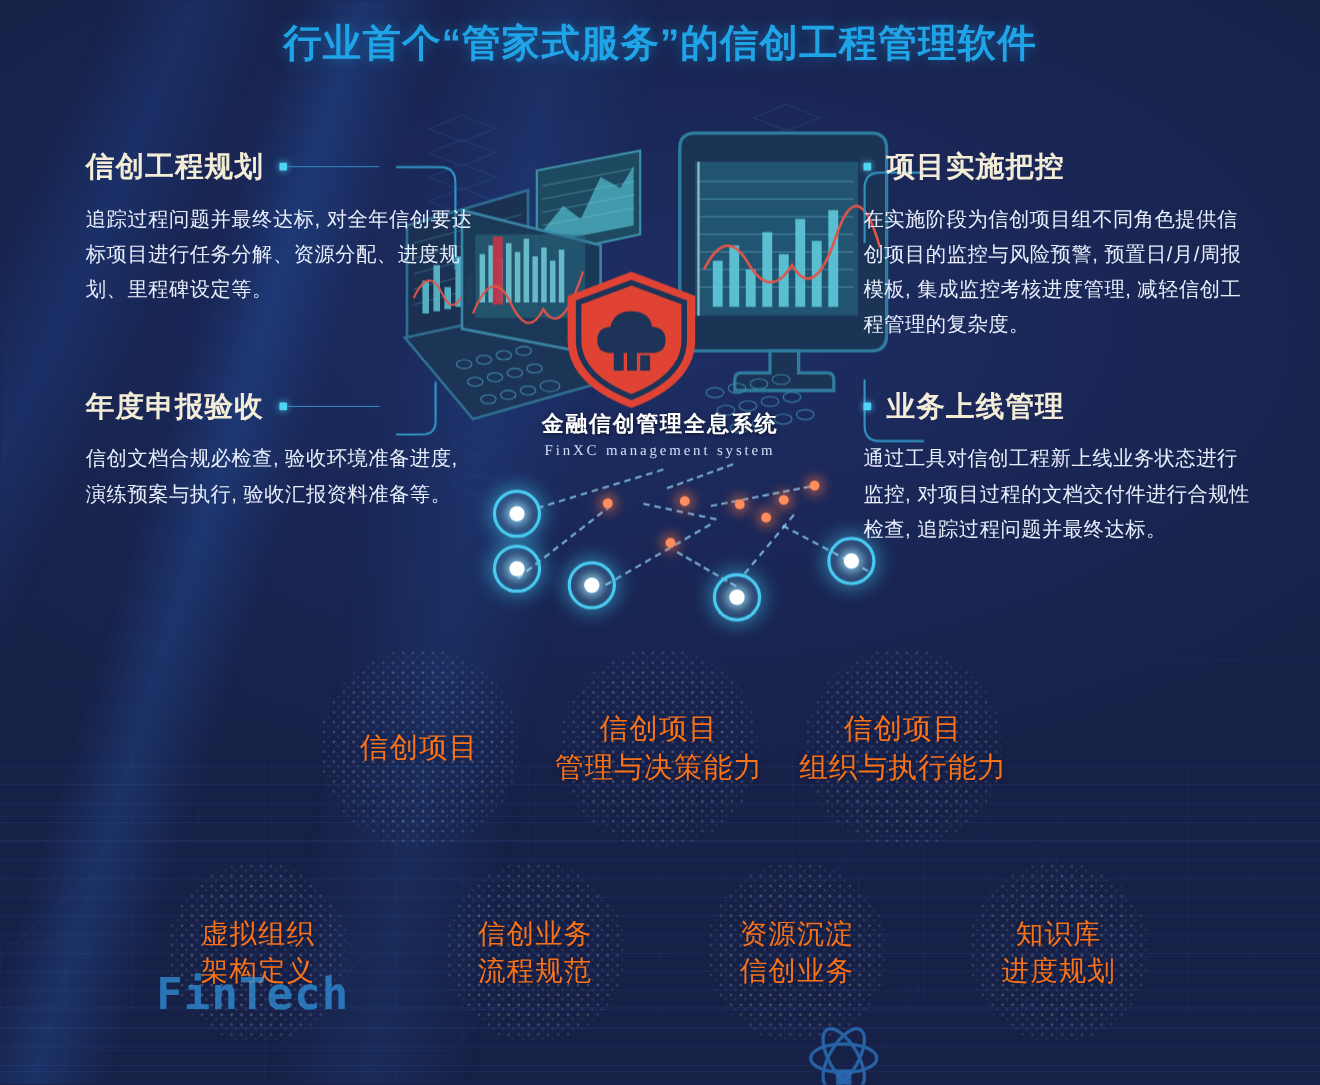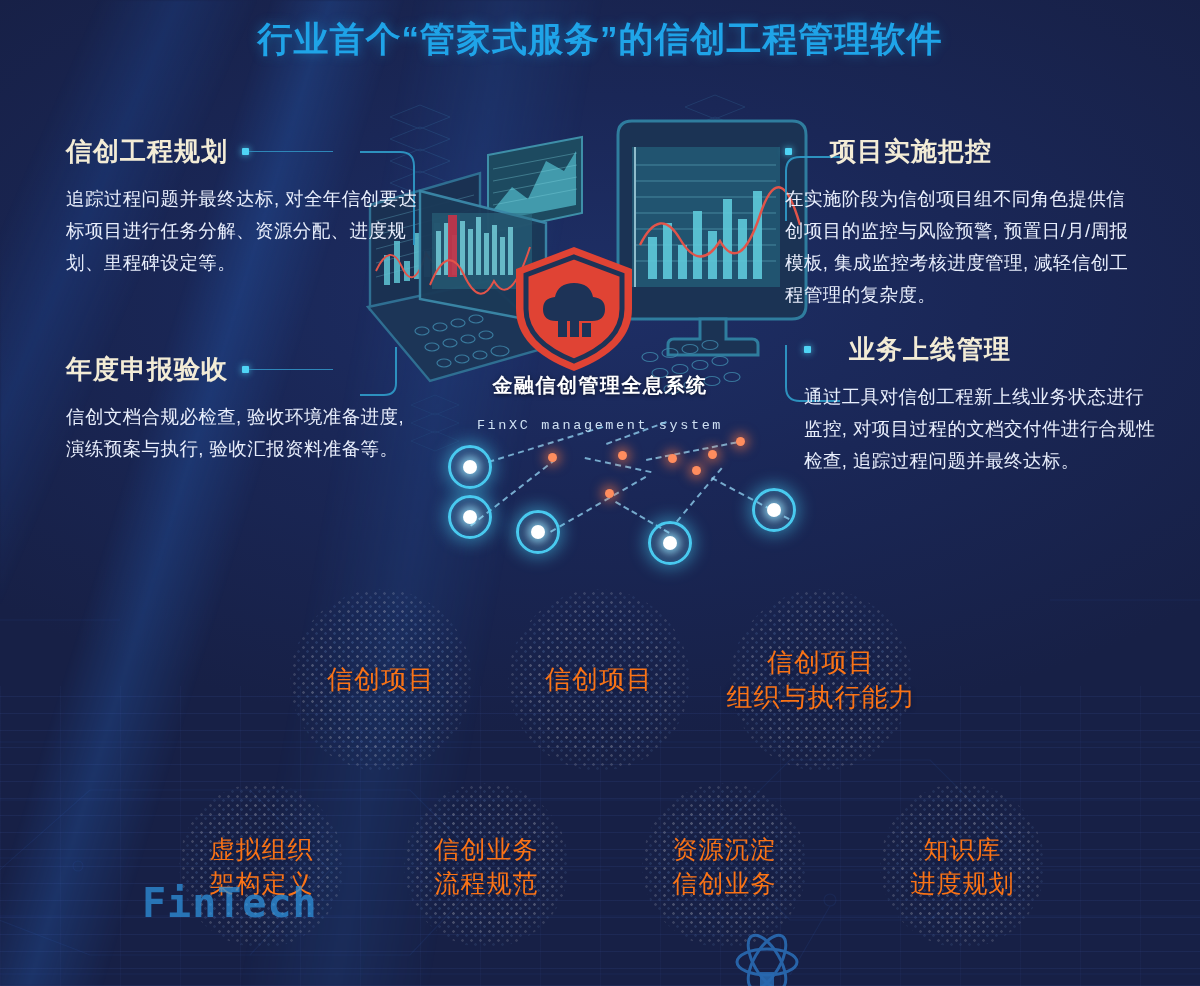--- a/index.html
+++ b/index.html
@@ -38,28 +38,28 @@
   .title{
     position:absolute;top:16px;left:0;right:0;text-align:center;
     font-size:35px;font-weight:bold;letter-spacing:1px;
     color:#1fa4e8;
     text-shadow:0 0 12px rgba(31,164,232,.45);
     white-space:nowrap;
   }
 
   
   .feat{position:absolute;width:355px;}
-  .feat.left{left:66px;}
+  .feat.left{left:78px;}
   .feat.right{left:785px;}
   .feat .head{
     display:flex;align-items:center;gap:0;
     font-size:26px;font-weight:bold;color:#f3ecd6;
     letter-spacing:1px;white-space:nowrap;
   }
-  .feat.right .head{flex-direction:row-reverse;justify-content:flex-end;gap:24px;}
+  .feat.right .head{flex-direction:row-reverse;justify-content:flex-end;}
   .feat .head .htext{}
   .lead{display:flex;align-items:center;height:20px;}
   .lead .dot{
     width:7px;height:7px;background:#4fd4f5;border-radius:1px;
     box-shadow:0 0 7px rgba(79,212,245,.9);flex:0 0 auto;
   }
   .lead .bar{height:1px;background:#2e86b8;width:84px;}
   .feat.left .lead{margin-left:14px;}
   .feat.left .lead .bar{margin-left:0;}
   .feat.right .lead{margin-right:14px;flex-direction:row-reverse;}
@@ -71,22 +71,22 @@
   
   .devices{position:absolute;left:360px;top:95px;width:480px;height:330px;}
 
   
   .center-cap{position:absolute;left:0;right:0;top:372px;text-align:center;pointer-events:none;}
   .center-cap .cn{
     font-size:20px;font-weight:bold;color:#ffffff;letter-spacing:1.5px;
     text-shadow:0 1px 4px rgba(0,0,0,.6);
   }
   .center-cap .en{
-    margin-top:19px;font-size:13.5px;color:#cfe0f2;letter-spacing:2.6px;
-    font-family:Liberation Mono, monospace;
+    margin-top:3px;font-size:13.5px;color:#cfe0f2;letter-spacing:2.6px;
+    font-family:Liberation Serif, serif;
   }
 
   
   .nodes{position:absolute;left:430px;top:425px;width:400px;height:135px;}
   .ring{position:absolute;width:38px;height:38px;border-radius:50%;
     border:3px solid #46c9ef;
     box-shadow:0 0 16px 4px rgba(70,201,239,.45), inset 0 0 6px rgba(70,201,239,.4);}
   .ring::after{content:"";position:absolute;left:50%;top:50%;width:14px;height:14px;
     margin:-7px 0 0 -7px;border-radius:50%;background:#ffffff;
     box-shadow:0 0 12px 5px rgba(150,230,255,.85);}
@@ -346,21 +346,21 @@
     <div class="head">
       <span class="htext">年度申报验收</span>
       <span class="lead">
         <span class="dot"></span>
         <span class="bar"></span>
       </span>
     </div>
     <div class="body">信创文档合规必检查, 验收环境准备进度, 演练预案与执行, 验收汇报资料准备等。</div>
   </div>
 
-  <div class="feat right" style="top:332px;margin-left:19px;">
+  <div class="feat right" style="top:352px;">
     <div class="head">
       <span class="htext">业务上线管理</span>
       <span class="lead">
         <span class="dot"></span>
         <span class="bar" style="width:0"></span>
       </span>
     </div>
     <div class="body">通过工具对信创工程新上线业务状态进行监控, 对项目过程的文档交付件进行合规性检查, 追踪过程问题并最终达标。</div>
   </div>
 
@@ -368,33 +368,34 @@
     <div class="sphere" style="left:290px;top:589px;">
       <div class="sp-dots"></div>
       <div class="sp-label">
         <div>信创项目</div>
       </div>
     </div>
     <div class="sphere" style="left:508px;top:589px;">
       <div class="sp-dots"></div>
       <div class="sp-label">
         <div>信创项目</div>
+        <div>管理与决策能力</div>
       </div>
     </div>
     <div class="sphere" style="left:730px;top:589px;">
       <div class="sp-dots"></div>
       <div class="sp-label">
         <div>信创项目</div>
         <div>组织与执行能力</div>
       </div>
     </div>
   </div>
 
   <div class="row2">
-    <div class="sphere" style="left:179px;top:783px;">
+    <div class="sphere" style="left:152px;top:783px;">
       <div class="sp-dots"></div>
       <div class="sp-label">
         <div>虚拟组织</div>
         <div>架构定义</div>
       </div>
     </div>
     <div class="sphere" style="left:404px;top:783px;">
       <div class="sp-dots"></div>
       <div class="sp-label">
         <div>信创业务</div>

